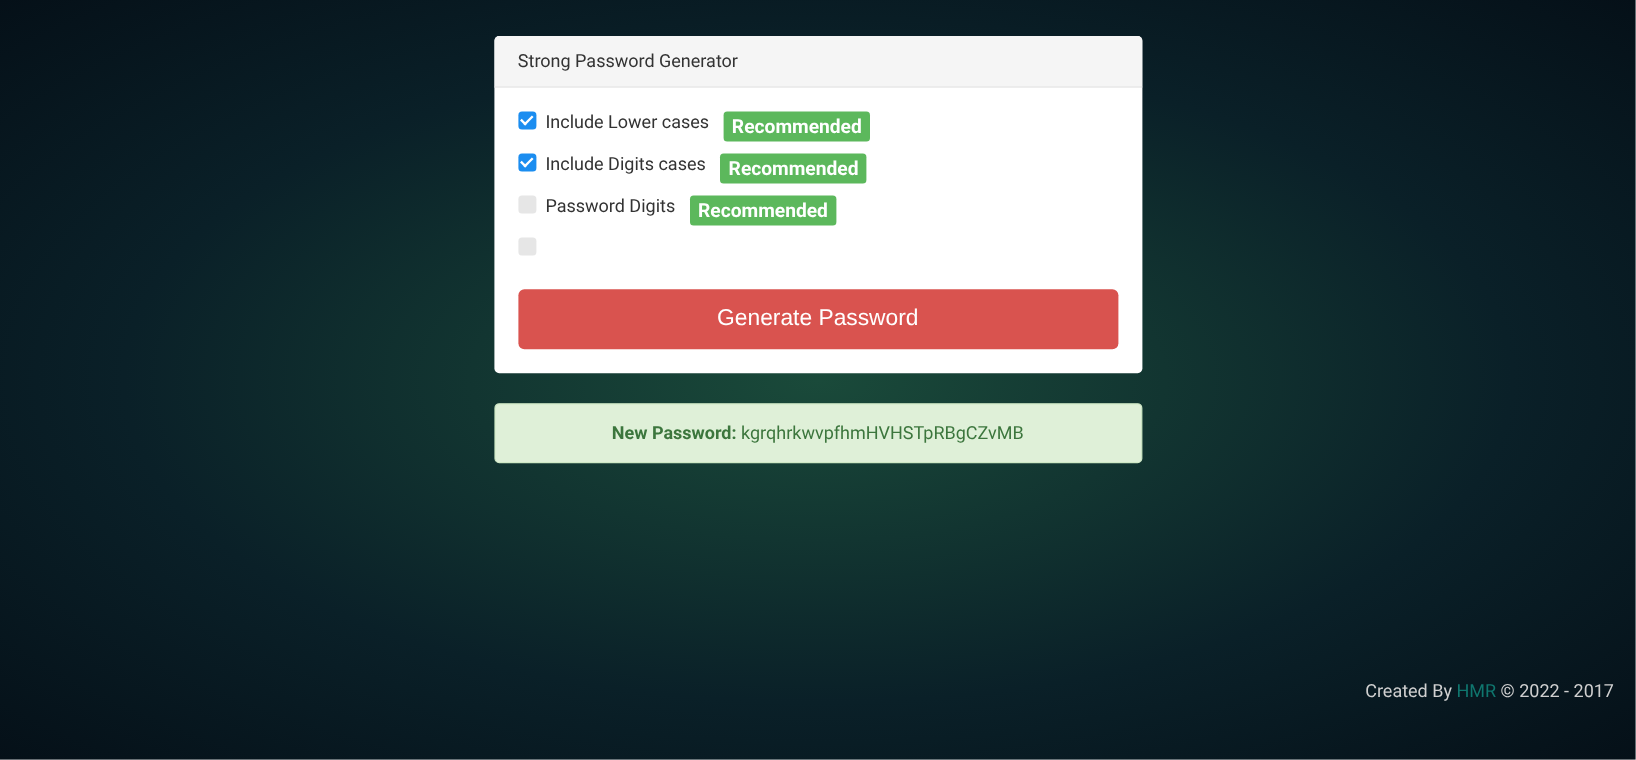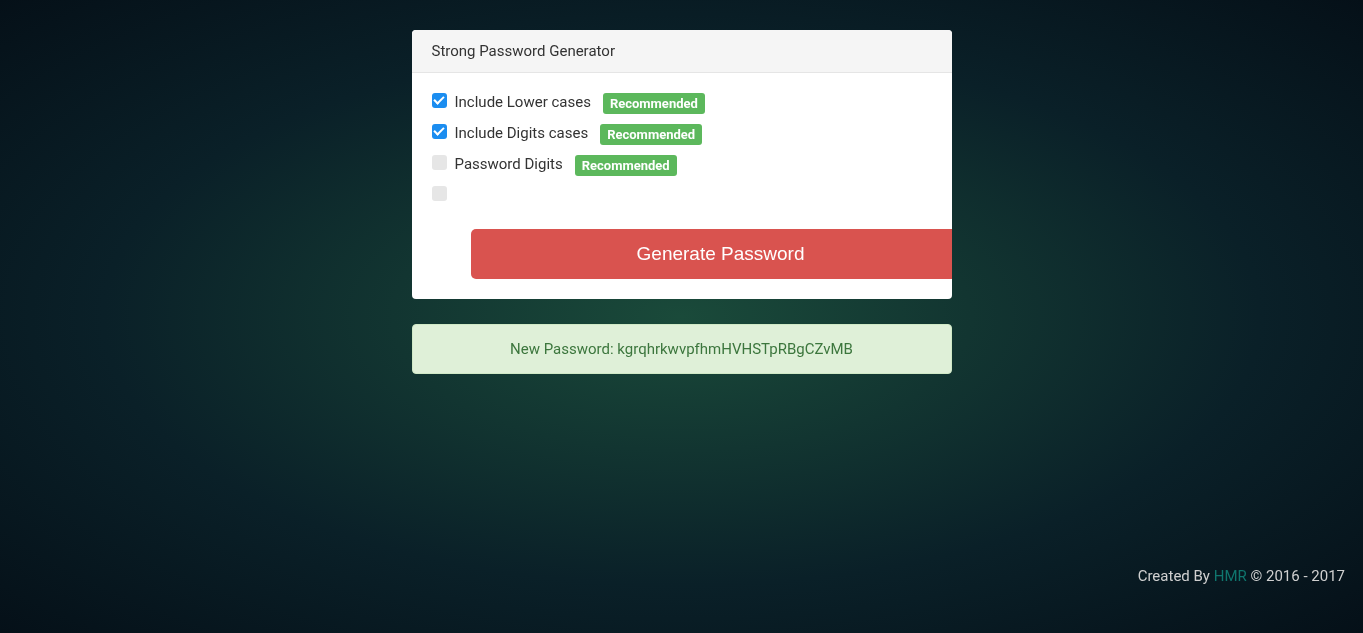--- a/index.html
+++ b/index.html
@@ -89,48 +89,47 @@
       border-width: 0 2px 2px 0;
       transform: rotate(45deg);
     }
     .checkbox-label {
       margin-right: 12px;
       cursor: pointer;
     }
     .badge {
       background: #5cb85c;
       color: #fff;
-      font-size: 13px;
+      font-size: 16px;
       font-weight: 700;
       padding: 3px 7px;
       border-radius: 3px;
     }
     .generate-btn {
       width: 100%;
       background: #d9534f;
       color: #fff;
       border: none;
       border-radius: 5px;
       padding: 14px;
       font-size: 19px;
       cursor: pointer;
       margin-top: 18px;
-      margin-left: 39px;
     }
     .result-box {
       background: #dff0d8;
       border: 1px solid #d0e9c6;
       border-radius: 4px;
       padding: 15px;
       text-align: center;
       color: #3c763d;
       font-size: 15px;
     }
     .result-label {
-      font-weight: 400;
+      font-weight: 700;
     }
     .footer {
       position: absolute;
       bottom: 48px;
       right: 18px;
       color: #d0d0d0;
       font-size: 15px;
     }
     .footer-link {
       color: #0f766e;
@@ -169,14 +168,14 @@
       <button class="generate-btn">Generate Password</button>
     </div>
   </div>
 
   <div class="result-box">
     <span class="result-label">New Password: </span><span>kgrqhrkwvpfhmHVHSTpRBgCZvMB</span>
   </div>
 </div>
 
 <div class="footer">
-  <span>Created By </span><a href="#" class="footer-link">HMR</a><span> © 2016 - 2017</span>
+  <span>Created By </span><a href="#" class="footer-link">HMR</a><span> © 2022 - 2017</span>
 </div>
 
 </body></html>

